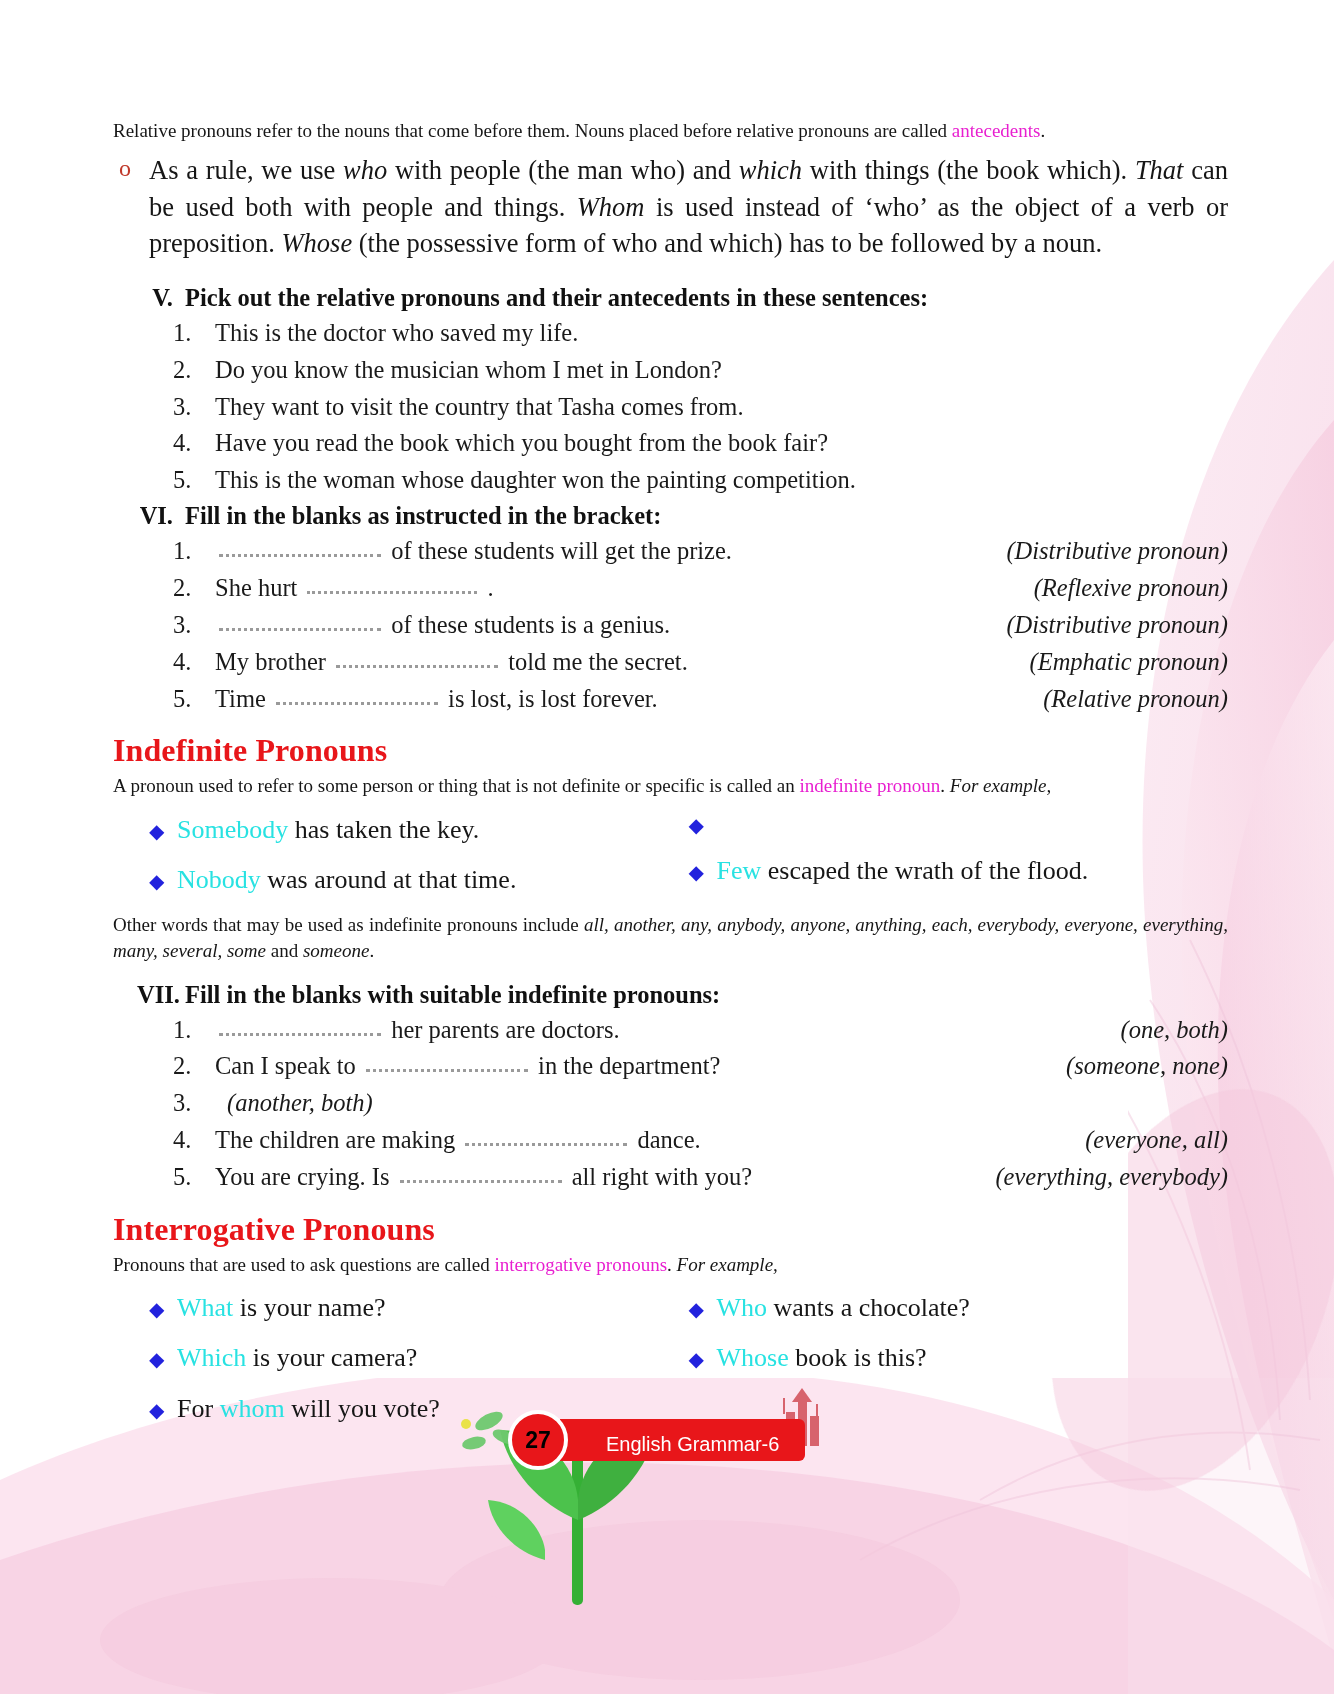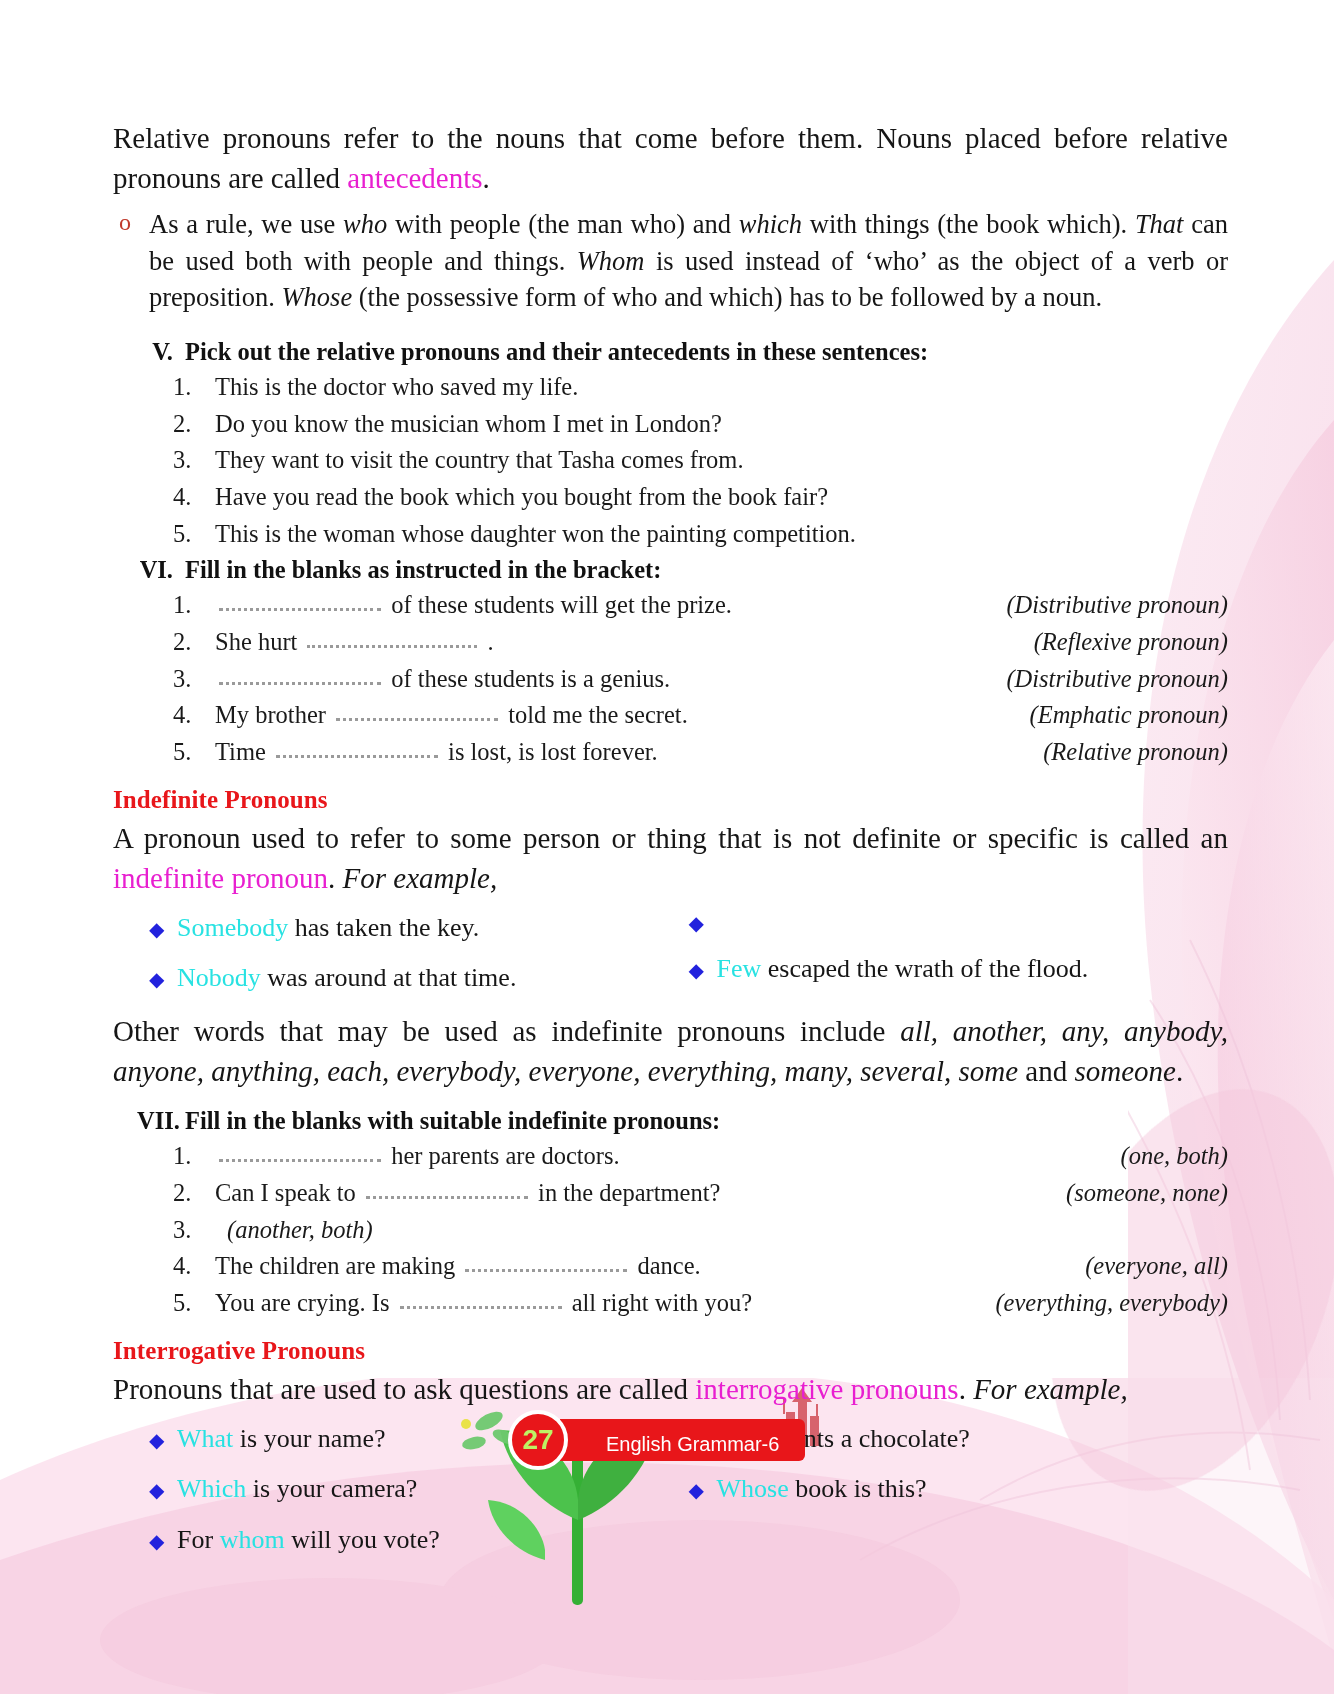--- a/index.html
+++ b/index.html
@@ -27,21 +27,21 @@
   }
 
   
   .content {
     position: relative;
     z-index: 3;
     padding: 118px 106px 0 113px;
   }
 
   p.body, .body {
-    font-size: 29px;
+    font-size: 19px;
     line-height: 1.38;
     color:#161616;
     margin: 0 0 2px 0;
     text-align: justify;
   }
 
   .pink { color:#e81fd0; }
   .ital { font-style: italic; }
   .cyan { color:#28e2e2; }
 
@@ -110,21 +110,21 @@
     border-bottom: 3px dotted #9a9a9a;
     vertical-align: 2px;
     margin: 0 4px;
   }
   .blank.w1 { width: 162px; }
   .blank.w2 { width: 170px; }
 
   
   h2.sec {
     color:#e8161a;
-    font-size: 25px;
+    font-size: 32px;
     font-weight: bold;
     margin: 18px 0 4px 0;
     letter-spacing: .1px;
   }
 
   
   .ex-cols {
     display:flex;
     margin-top: 10px;
     padding-left: 36px;
@@ -145,23 +145,23 @@
     width: 28px;
     flex:0 0 28px;
   }
   .page-badge {
     position:absolute;
     left:508px; top:1410px;
     width:60px; height:60px;
     border-radius:50%;
     background:#e8161a;
     border:4px solid #ffffff;
-    color:#bef264;
+    color:#000000;
     font-weight:bold;
-    font-size:28px;
+    font-size:23px;
     display:flex;
     align-items:center;
     justify-content:center;
     z-index:6;
     font-family:"Liberation Sans", sans-serif;
   }
   .footer-ribbon {
     position:absolute;
     left:560px; top:1419px;
     height:42px;

